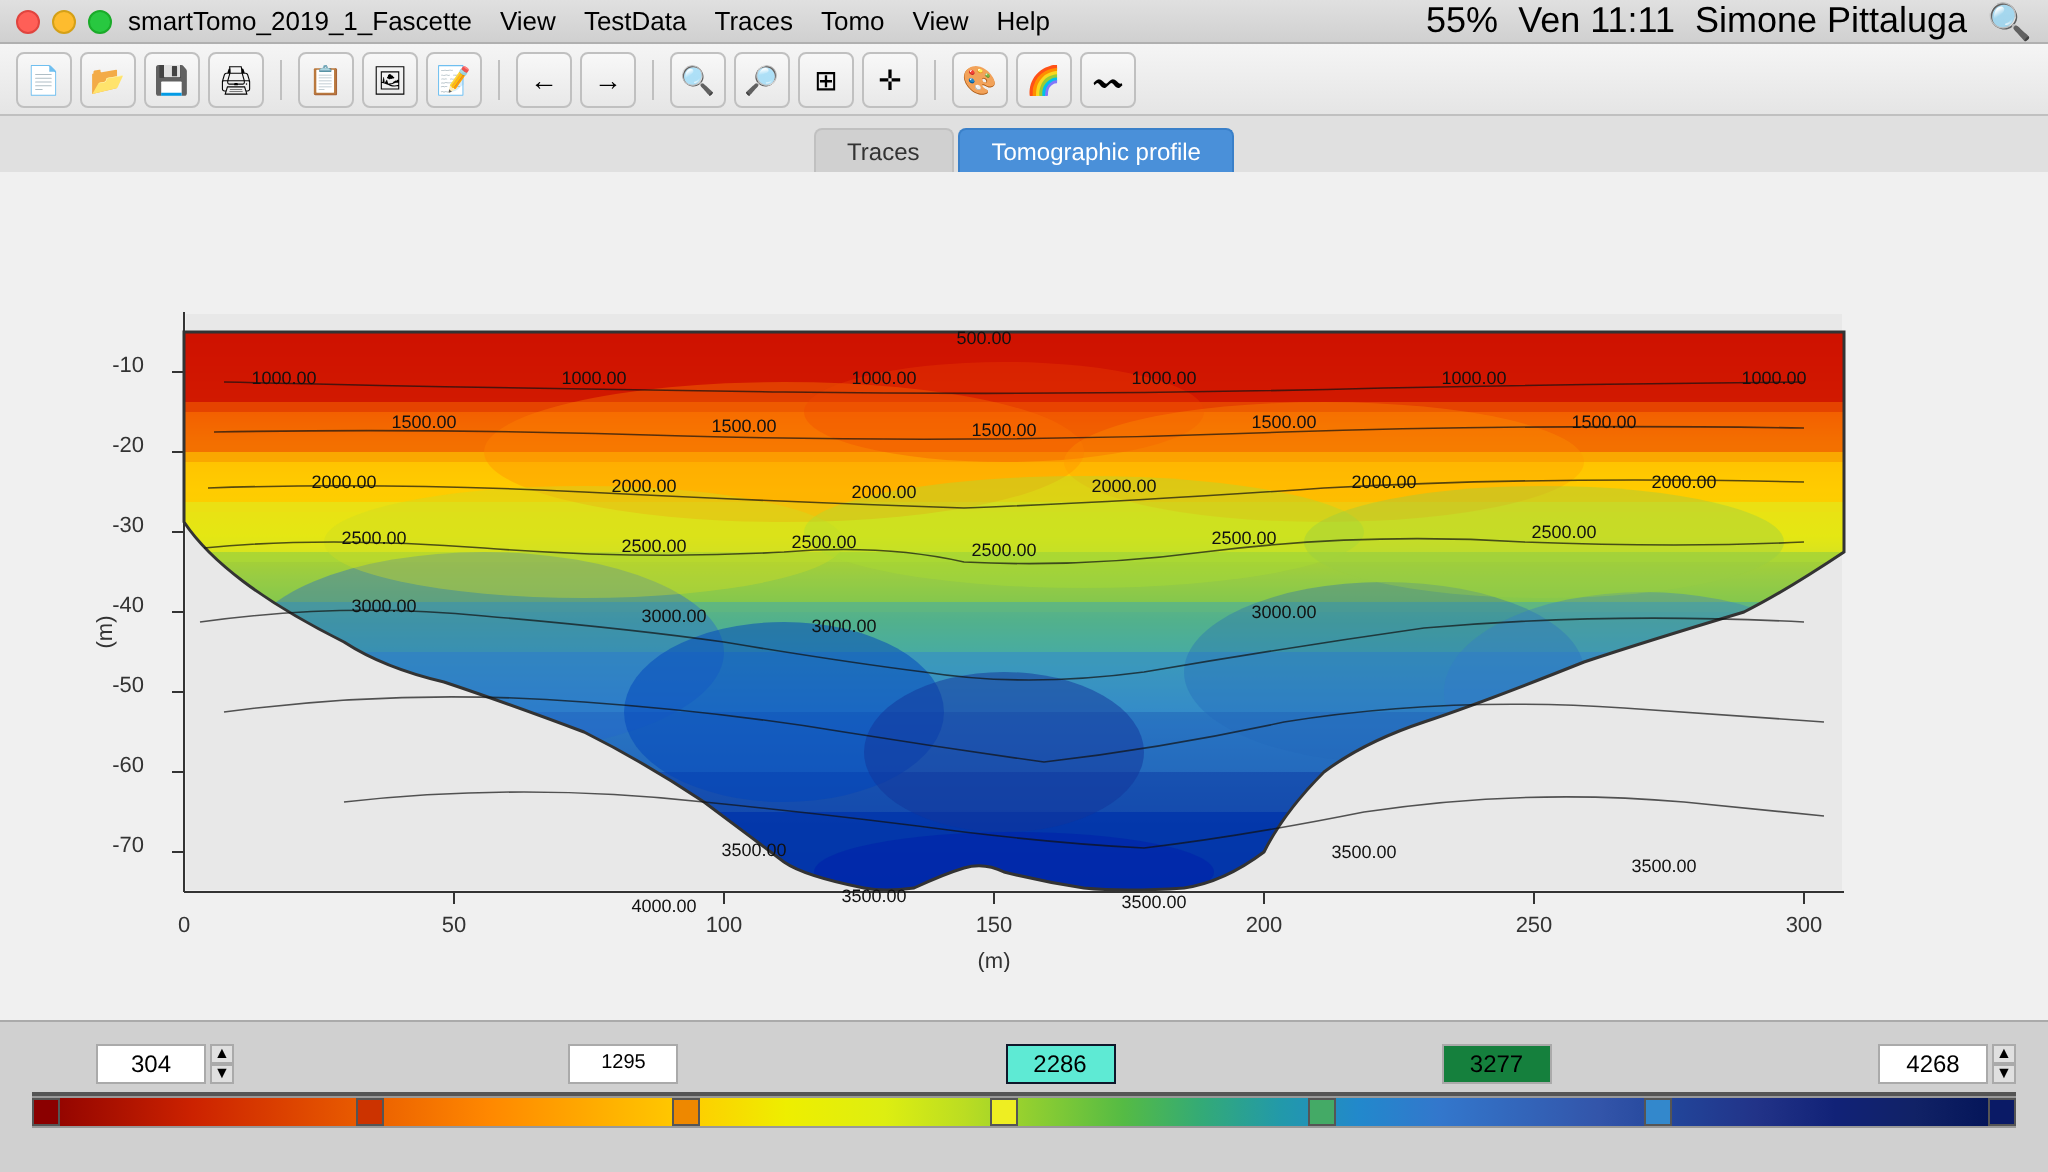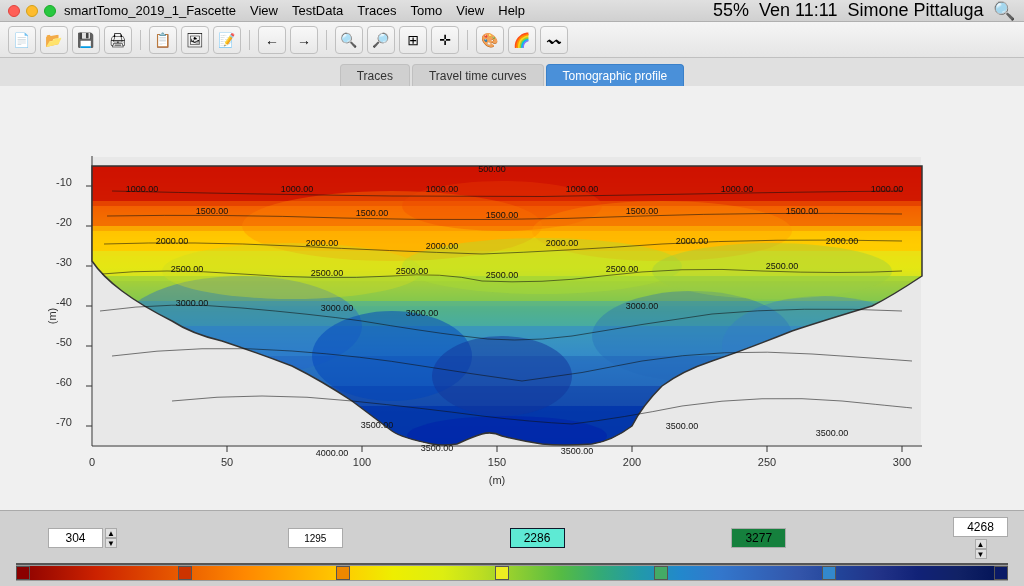--- a/index.html
+++ b/index.html
@@ -187,23 +187,20 @@
   <button class="toolbar-btn">✛</button>
   <div class="toolbar-separator"></div>
   <button class="toolbar-btn">🎨</button>
   <button class="toolbar-btn">🌈</button>
   <button class="toolbar-btn">〰</button>
 </div>
 
 <div class="tab-bar">
   <div class="tab">
     <span>Traces</span>
-  </div>
-  <div class="tab">
-    <span>Travel time curves</span>
   </div>
   <div class="tab active">
     <span>Tomographic profile</span>
   </div>
 </div>
 
 <div class="main-content" style="height:450px;">
   <div class="chart-svg-wrap">
     <svg width="940" height="390" viewBox="0 0 940 390">
 
@@ -448,21 +445,21 @@
     <div style="flex:1;"></div>
 
     <div style="border:1px solid #0f172a;background:#5eead4;width:55px;height:20px;display:flex;align-items:center;justify-content:center;font-size:12px;">2286</div>
 
     <div style="flex:1;"></div>
 
     <div style="border:1px solid #aaa;background:#15803d;width:55px;height:20px;display:flex;align-items:center;justify-content:center;font-size:12px;">3277</div>
 
     <div style="flex:1;"></div>
 
-    <div style="display:flex;align-items:center;gap:2px;flex-direction:column;">
+    <div style="display:flex;align-items:center;gap:2px;">
       <div style="border:1px solid #aaa;background:white;width:55px;height:20px;display:flex;align-items:center;justify-content:center;font-size:12px;">4268</div>
       <div style="display:flex;flex-direction:column;">
         <div style="width:12px;height:10px;background:#e0e0e0;border:1px solid #aaa;font-size:8px;display:flex;align-items:center;justify-content:center;cursor:pointer;">▲</div>
         <div style="width:12px;height:10px;background:#e0e0e0;border:1px solid #aaa;font-size:8px;display:flex;align-items:center;justify-content:center;cursor:pointer;">▼</div>
       </div>
     </div>
   </div>
 
   <div style="position:relative;width:100%;height:30px;">
 

